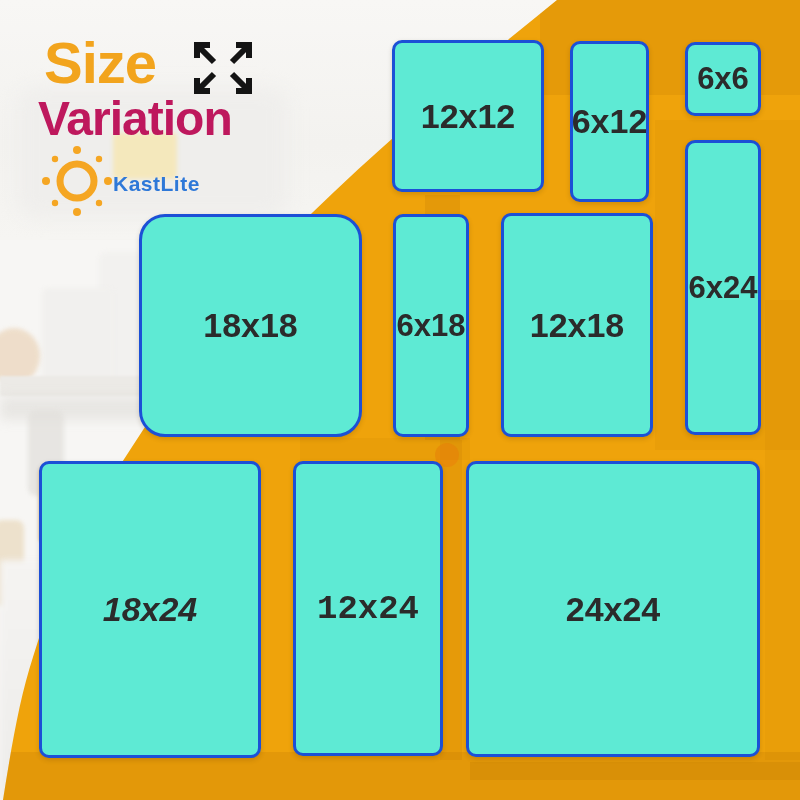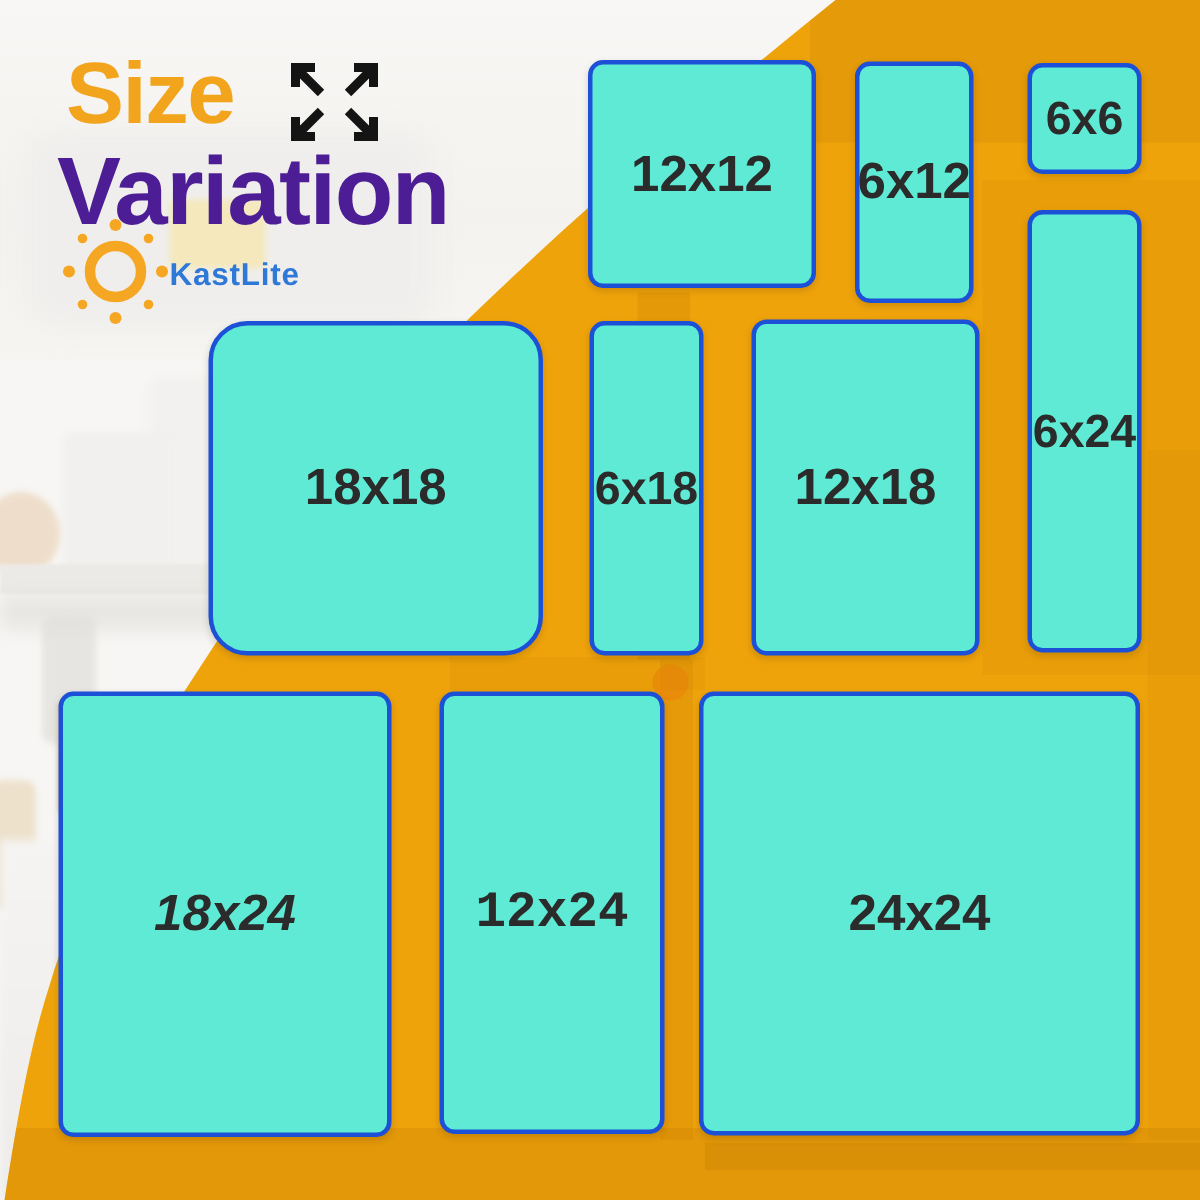--- a/index.html
+++ b/index.html
@@ -23,21 +23,21 @@
   .ph-handle{left:38px;top:466px;width:13px;height:78px;background:#ead7b6;opacity:.9;border-radius:6px;filter:blur(1px);}
   .ph-trowel{left:-6px;top:520px;width:30px;height:86px;background:#e7d4b2;opacity:.6;border-radius:8px;filter:blur(2px);}
   .ph-lowwall{left:0;top:560px;width:120px;height:240px;background:linear-gradient(180deg,#f5f4f2,#edecea);filter:blur(3px);}
 
   
   #yellow{position:absolute;left:0;top:0;z-index:1;}
 
   
   .hdr{position:absolute;z-index:3;font-weight:bold;line-height:1;}
   #title-accent{left:44px;top:34px;font-size:58px;color:#F2A41D;letter-spacing:-1px;}
-  #title-main{left:38px;top:95px;font-size:64px;color:#4c1d95;letter-spacing:-1px;text-align:center;}
+  #title-main{left:38px;top:95px;font-size:48px;color:#be185d;letter-spacing:-1px;text-align:center;}
   #expand-icon{position:absolute;left:192px;top:40px;z-index:3;}
   #brand{position:absolute;left:41px;top:145px;z-index:3;width:260px;height:72px;}
   #brand-name{position:absolute;left:72px;top:27px;font-size:21px;font-weight:bold;
     color:#2e78d8;letter-spacing:.5px;}
 
   
   .panel{position:absolute;z-index:2;box-sizing:border-box;
     background:#5eead4;border:3px solid #1C50D6;border-radius:10px;
     display:flex;align-items:center;justify-content:center;
     box-shadow:0 2px 5px rgba(60,40,0,.18);}

